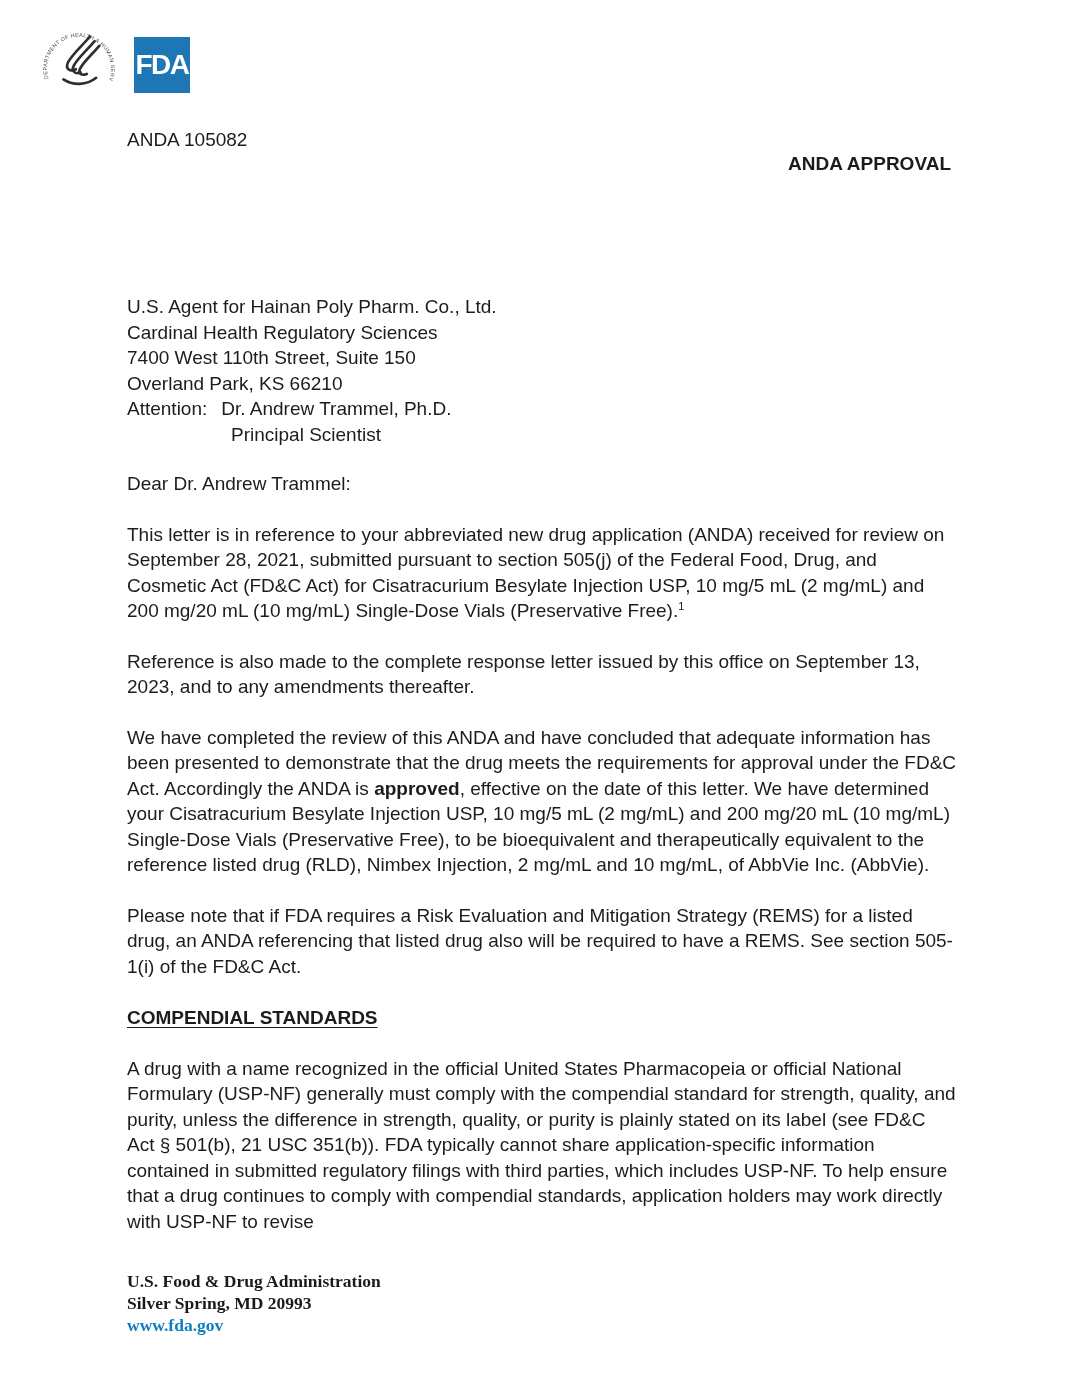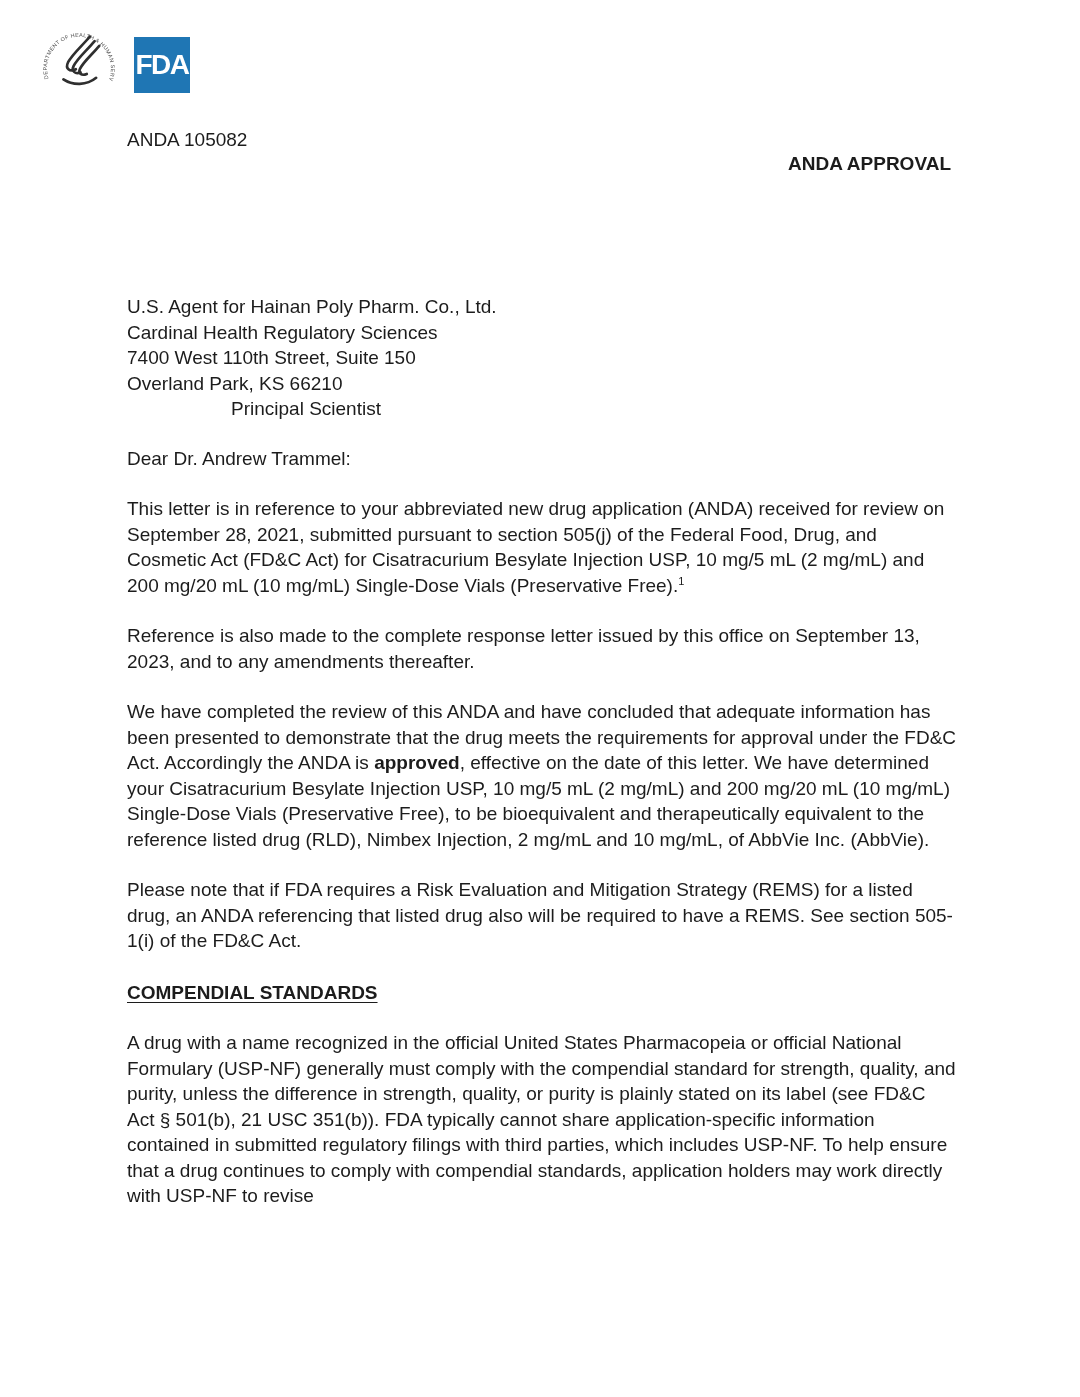--- a/index.html
+++ b/index.html
@@ -82,33 +82,41 @@
   <div class="application-number">ANDA 105082</div>
   <div class="approval-title">ANDA APPROVAL</div>
 
   <div class="letter-body">
 
     <div class="recipient">
       <div class="address-line">U.S. Agent for Hainan Poly Pharm. Co., Ltd.</div>
       <div class="address-line">Cardinal Health Regulatory Sciences</div>
       <div class="address-line">7400 West 110th Street, Suite 150</div>
       <div class="address-line">Overland Park, KS 66210</div>
+      <div class="address-line attention-line">
+        <span class="attention-label">Attention:</span><span class="attention-name">Dr. Andrew Trammel, Ph.D.</span>
+      </div>
       <div class="address-line attention-title">Principal Scientist</div>
     </div>
 
     <div class="salutation">Dear Dr. Andrew Trammel:</div>
 
     <p class="para"><span>This letter is in reference to your abbreviated new drug application (ANDA) received for review on September 28, 2021, submitted pursuant to section 505(j) of the Federal Food, Drug, and Cosmetic Act (FD&amp;C Act) for Cisatracurium Besylate Injection USP, 10 mg/5 mL (2 mg/mL) and 200 mg/20 mL (10 mg/mL) Single-Dose Vials (Preservative Free).</span><sup class="fn">1</sup></p>
 
     <p class="para">Reference is also made to the complete response letter issued by this office on September 13, 2023, and to any amendments thereafter.</p>
 
     <p class="para"><span>We have completed the review of this ANDA and have concluded that adequate information has been presented to demonstrate that the drug meets the requirements for approval under the FD&amp;C Act. Accordingly the ANDA is </span><strong>approved</strong><span>, effective on the date of this letter. We have determined your Cisatracurium Besylate Injection USP, 10 mg/5 mL (2 mg/mL) and 200 mg/20 mL (10 mg/mL) Single-Dose Vials (Preservative Free), to be bioequivalent and therapeutically equivalent to the reference listed drug (RLD), Nimbex Injection, 2 mg/mL and 10 mg/mL, of AbbVie Inc. (AbbVie).</span></p>
 
     <p class="para">Please note that if FDA requires a Risk Evaluation and Mitigation Strategy (REMS) for a listed drug, an ANDA referencing that listed drug also will be required to have a REMS. See section 505-1(i) of the FD&amp;C Act.</p>
 
     <h2 class="section-heading">COMPENDIAL STANDARDS</h2>
 
     <p class="para">A drug with a name recognized in the official United States Pharmacopeia or official National Formulary (USP-NF) generally must comply with the compendial standard for strength, quality, and purity, unless the difference in strength, quality, or purity is plainly stated on its label (see FD&amp;C Act § 501(b), 21 USC 351(b)). FDA typically cannot share application-specific information contained in submitted regulatory filings with third parties, which includes USP-NF. To help ensure that a drug continues to comply with compendial standards, application holders may work directly with USP-NF to revise</p>
 
   </div>
 
+  <div class="footer">
+    <div>U.S. Food &amp; Drug Administration</div>
+    <div>Silver Spring, MD 20993</div>
+    <div><a href="#">www.fda.gov</a></div>
+  </div>
 
 </div>
 
 </body></html>

